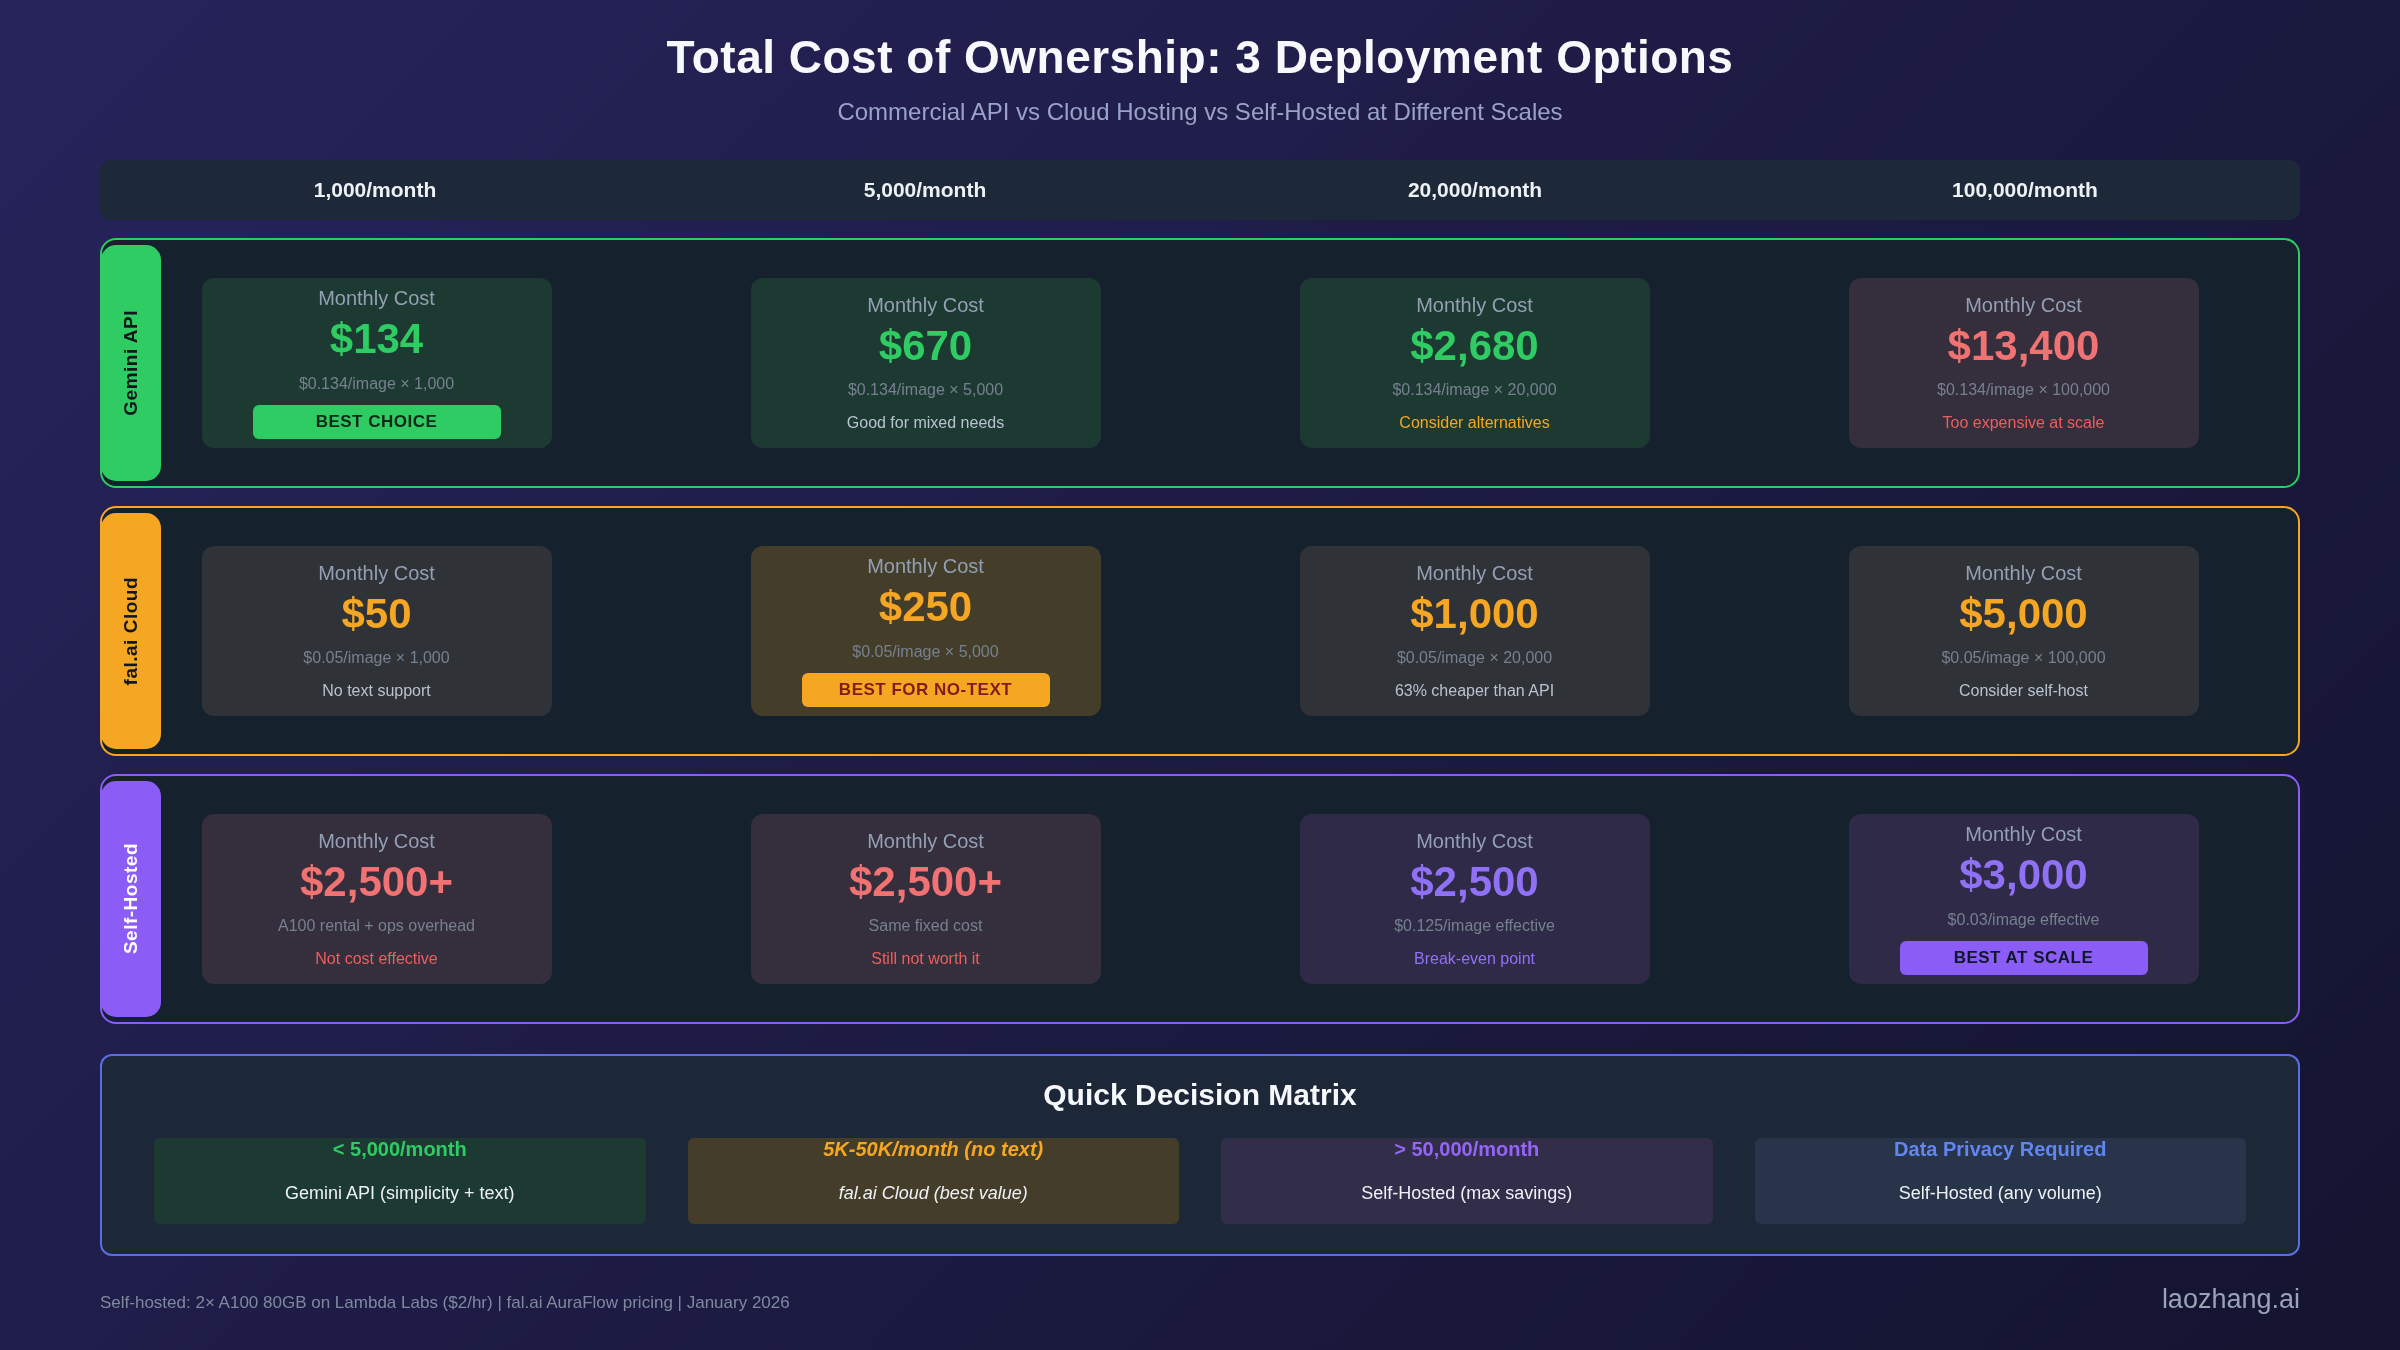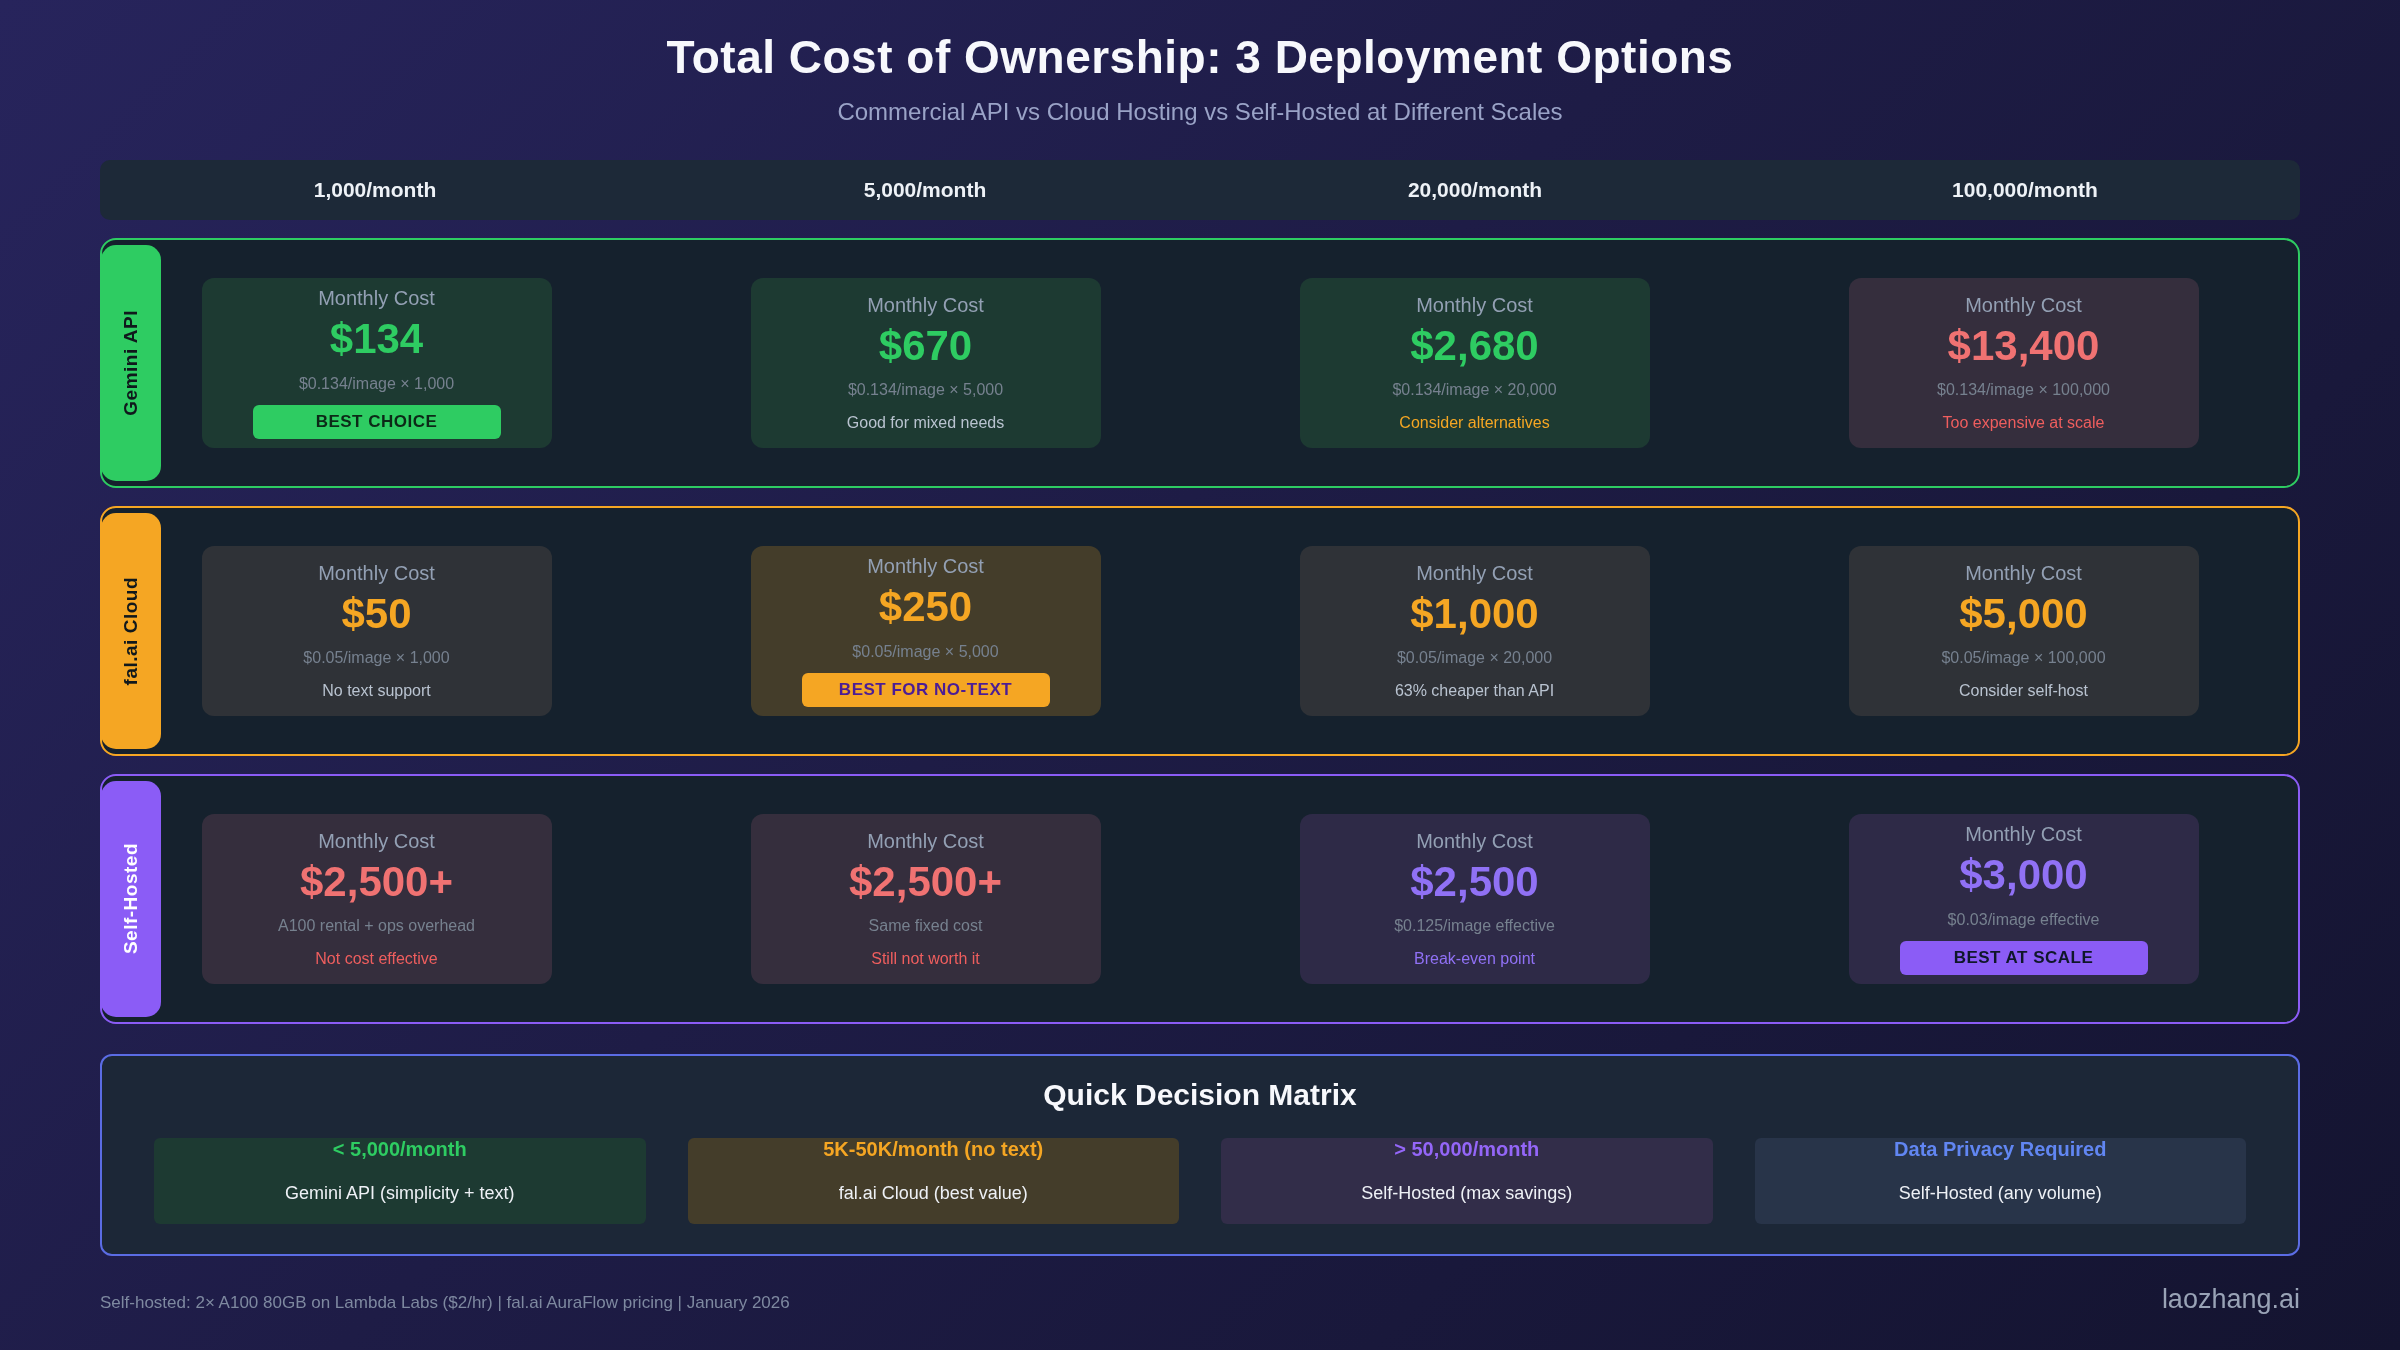--- a/index.html
+++ b/index.html
@@ -68,38 +68,38 @@
   .note { margin-top:15px; font-size:16px; }
   .n-gray   { color:#b9c3d0; }
   .n-orange { color:#f5a623; }
   .n-red    { color:#ef5e5e; }
   .n-purple { color:#9071f5; }
   .badge {
     margin-top:12px; width:248px; padding:7px 0; border-radius:6px;
     font-size:17px; font-weight:bold; letter-spacing:.5px;
   }
   .b-green  { background:#2ecc62; color:#0c2917; }
-  .b-orange { background:#f5a623; color:#4c1d95; }
+  .b-orange { background:#f5a623; color:#7f1d1d; }
   .b-purple { background:#8b5cf6; color:#0f172a; }
 
   
   .matrix {
     margin:30px 100px 0; border:2px solid #5b6ce4; border-radius:12px;
     background:#1c2737; padding:22px 52px 30px;
   }
   .matrix-title { text-align:center; font-size:30px; font-weight:bold; color:#f7f8fc; margin-bottom:26px; }
   .matrix-grid { display:grid; grid-template-columns:repeat(4,1fr); gap:42px; }
   .matrix-box {
     height:86px; border-radius:6px; display:flex; flex-direction:column;
     align-items:center; justify-content:flex-start; gap:22px; text-align:center;
   }
   .mb-title { font-size:20px; font-weight:bold; }
   .mb-sub { font-size:18px; color:#eef1f6; }
   .mb1 { background:#1d3a32; } .mb1 .mb-title { color:#2ecc62; }
-  .mb2 { background:#443d2a; } .mb2 .mb-title { color:#f5a623; }
+  .mb2 { background:#443d2a;font-style:italic; } .mb2 .mb-title { color:#f5a623; }
   .mb3 { background:#322d49; } .mb3 .mb-title { color:#9466f8; }
   .mb4 { background:#283449; } .mb4 .mb-title { color:#6186f2; }
 
   
   .footer { margin:28px 100px 0; display:flex; justify-content:space-between; align-items:baseline; }
   .footer-note { font-size:17px; color:#7e89a0; }
   .brand { font-size:27px; color:#99a3b6; }
 </style>
 </head>
 <body>

